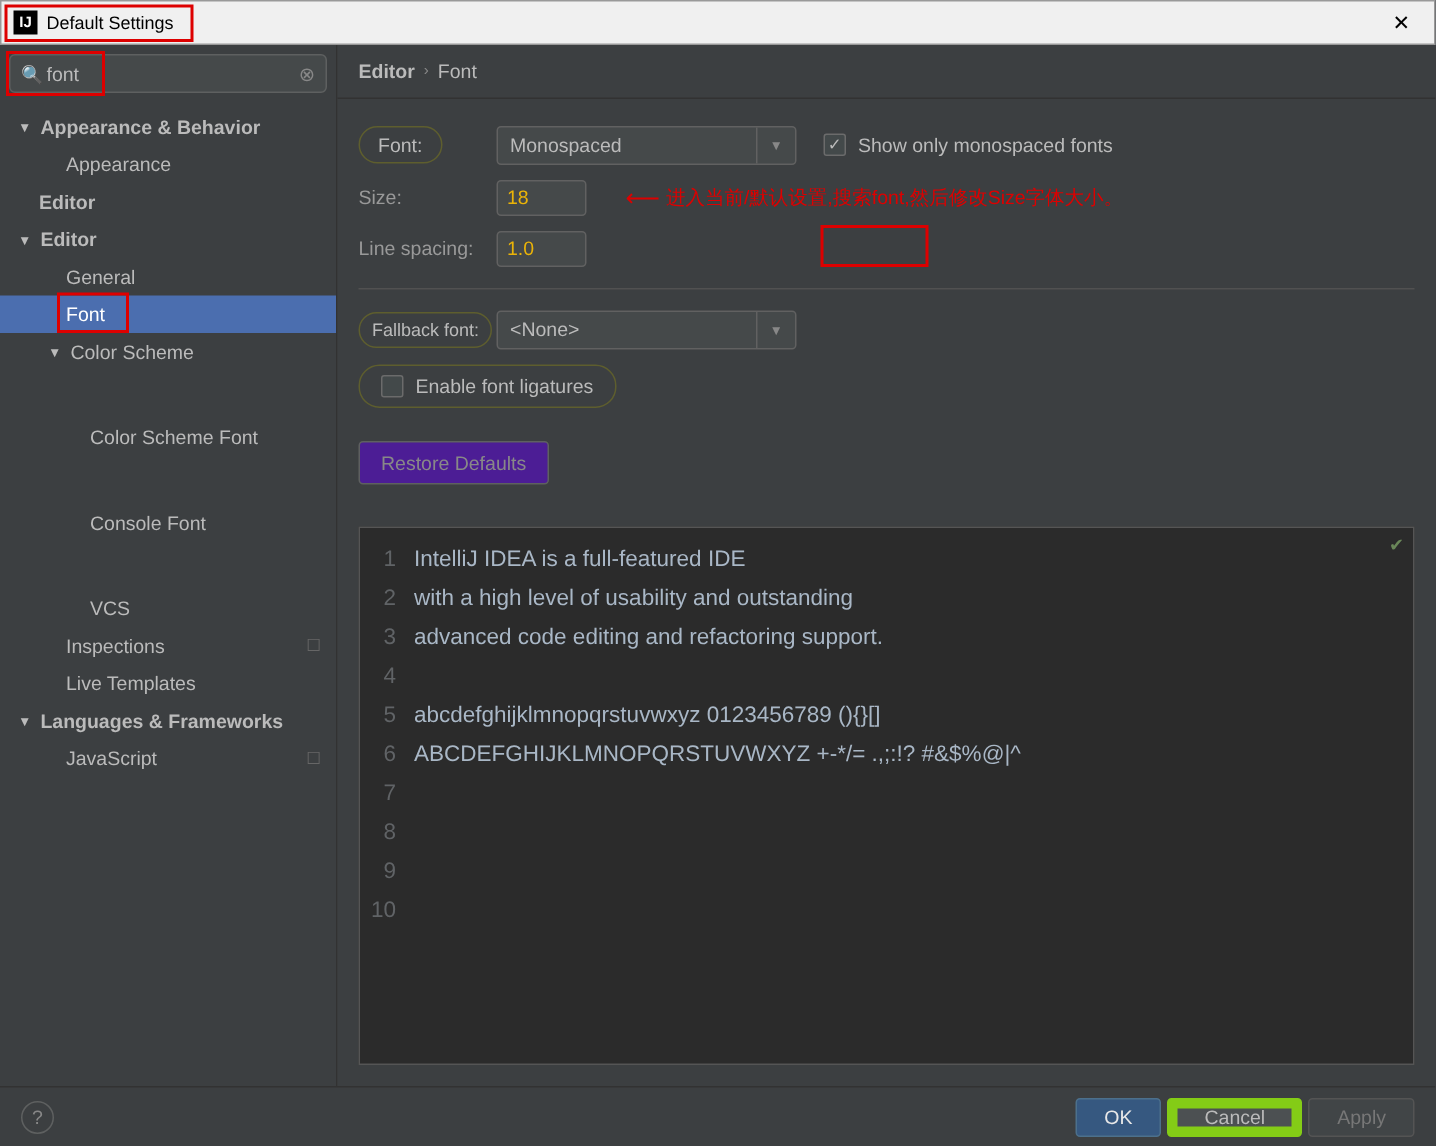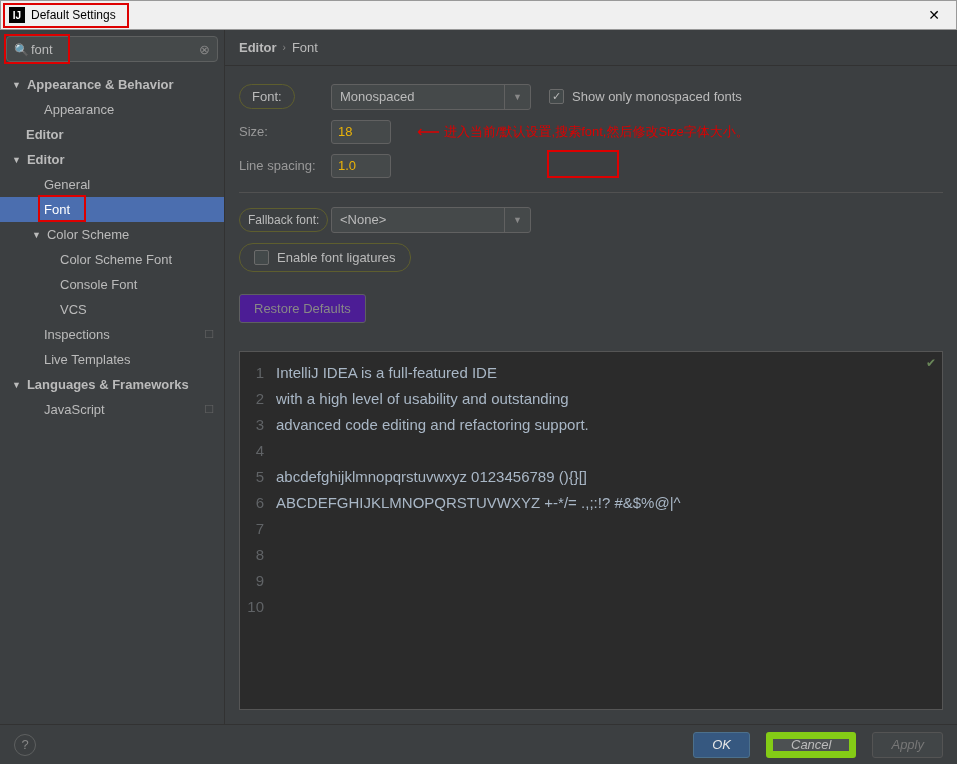--- a/index.html
+++ b/index.html
@@ -18,21 +18,21 @@
 .search-box { width: 100%; height: 26px; background: #45494a; border: 1px solid #5e6060; border-radius: 4px; color: #bbb; padding: 0 24px; font-size: 13px; }
 .search-icon-left { position: absolute; left: 14px; top: 13px; color: #aaa; font-size: 12px; }
 .search-clear { position: absolute; right: 14px; top: 12px; color: #888; font-size: 13px; cursor: pointer; }
 .search-highlight { position: absolute; left: 4px; top: 4px; width: 66px; height: 30px; border: 2px solid #d00; pointer-events: none; }
 
 .tree { padding-top: 4px; }
 .tree-item { display: flex; align-items: center; height: 25px; color: #bbb; font-size: 13px; cursor: pointer; padding-left: 12px; position: relative; }
 .tree-item.heading { font-weight: bold; }
 .tree-item.heading .arrow { margin-right: 6px; font-size: 9px; }
 .tree-item.sub { padding-left: 44px; }
-.tree-item.sub2 { padding-left: 60px; }
+.tree-item.sub2 { padding-left: 60px; margin-top: 32px; }
 .tree-item.selected { background: #4b6eaf; color: #fff; }
 .tree-item .badge { margin-left: auto; margin-right: 10px; color: #666; font-size: 11px; }
 .font-highlight { position: absolute; left: 38px; top: -2px; width: 48px; height: 27px; border: 2px solid #d00; pointer-events: none; }
 
 .content { flex: 1; background: #3c3f41; display: flex; flex-direction: column; }
 .breadcrumb { height: 38px; display: flex; align-items: center; padding-left: 14px; color: #bbb; font-size: 13px; border-bottom: 1px solid #323232; }
 .breadcrumb .sep { margin: 0 6px; color: #888; font-size: 10px; }
 
 .form-area { padding: 18px 14px; }
 .row { display: flex; align-items: center; margin-bottom: 10px; color: #999; font-size: 13px; }
@@ -52,21 +52,21 @@
 
 .restore-btn { margin-top: 12px; padding: 6px 14px; background: #4c1d95; border: 1px solid #5e6060; border-radius: 3px; color: #888; font-size: 13px; cursor: pointer; }
 
 .preview { margin: 10px 14px 14px; background: #2b2b2b; border: 1px solid #555; height: 380px; display: flex; font-family: monospace; font-size: 15px; position: relative; }
 .gutter { width: 30px; text-align: right; color: #606366; padding: 8px 6px 0 0; line-height: 26px; }
 .code { flex: 1; padding: 8px 0 0 6px; color: #a9b7c6; line-height: 26px; white-space: pre; }
 .check-icon { position: absolute; right: 6px; top: 4px; color: #6a8759; font-size: 12px; }
 
 .footer { height: 40px; border-top: 1px solid #323232; display: flex; align-items: center; padding: 0 14px; }
 .help-icon { width: 22px; height: 22px; border: 1px solid #5e6060; border-radius: 50%; color: #888; display: flex; align-items: center; justify-content: center; font-size: 13px; cursor: pointer; }
-.footer-btns { margin-left: auto; display: flex; gap: 16px; font-style: italic; }
+.footer-btns { margin-left: auto; display: flex; gap: 4px; }
 .btn { height: 26px; padding: 0 18px; border-radius: 3px; font-size: 13px; cursor: pointer; display: flex; align-items: center; }
 .btn-primary { background: #365880; border: 1px solid #4c708c; color: #e8e8e8; }
 .btn-default { background: #4c5052; border: 7px solid #84cc16; color: #bbb; }
 .btn-disabled { background: #414547; border: 1px solid #545454; color: #777; }
 
 .sep-row { height: 1px; background: #515151; margin: 14px 0; }
 </style>
 </head>
 <body>
 

